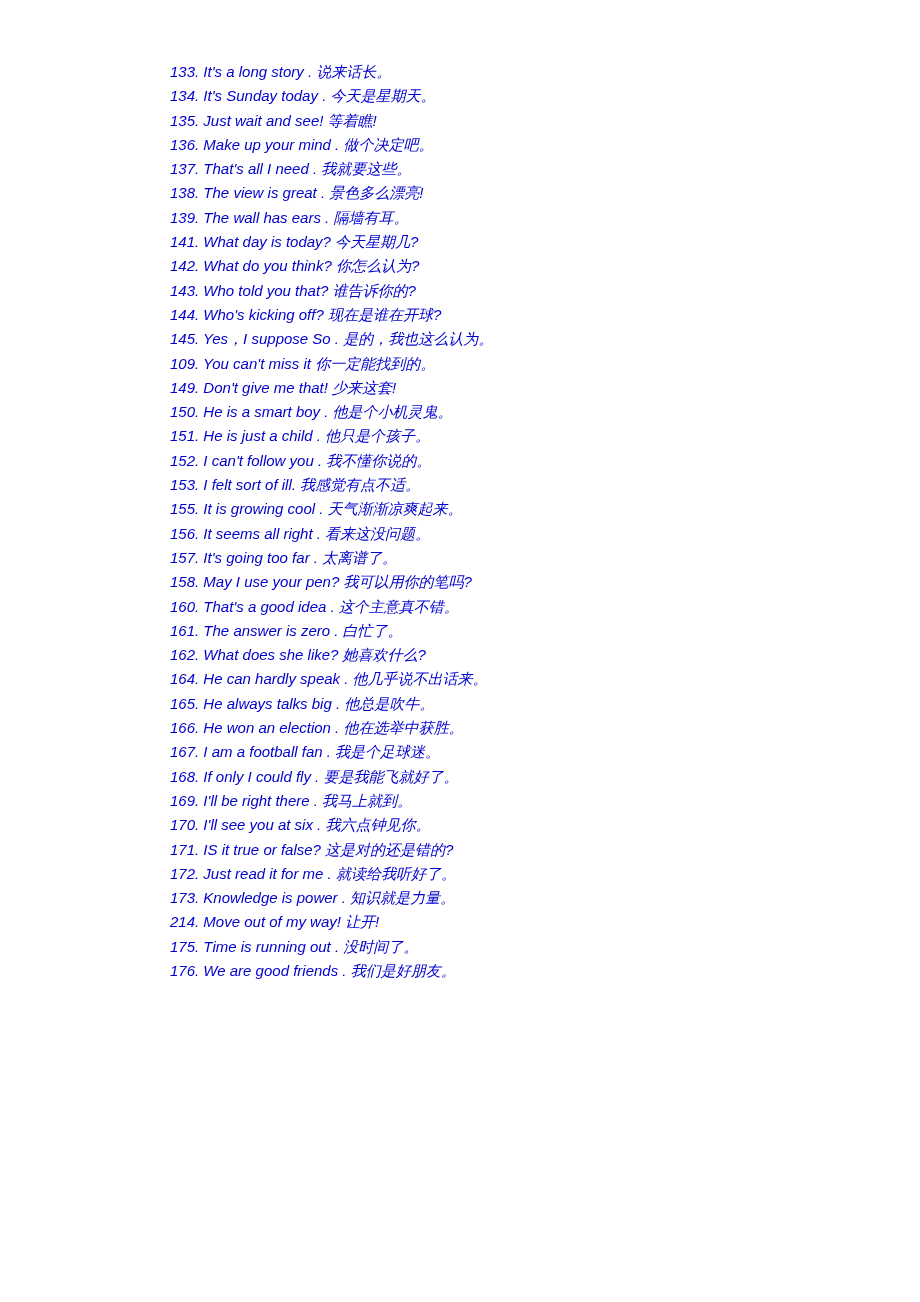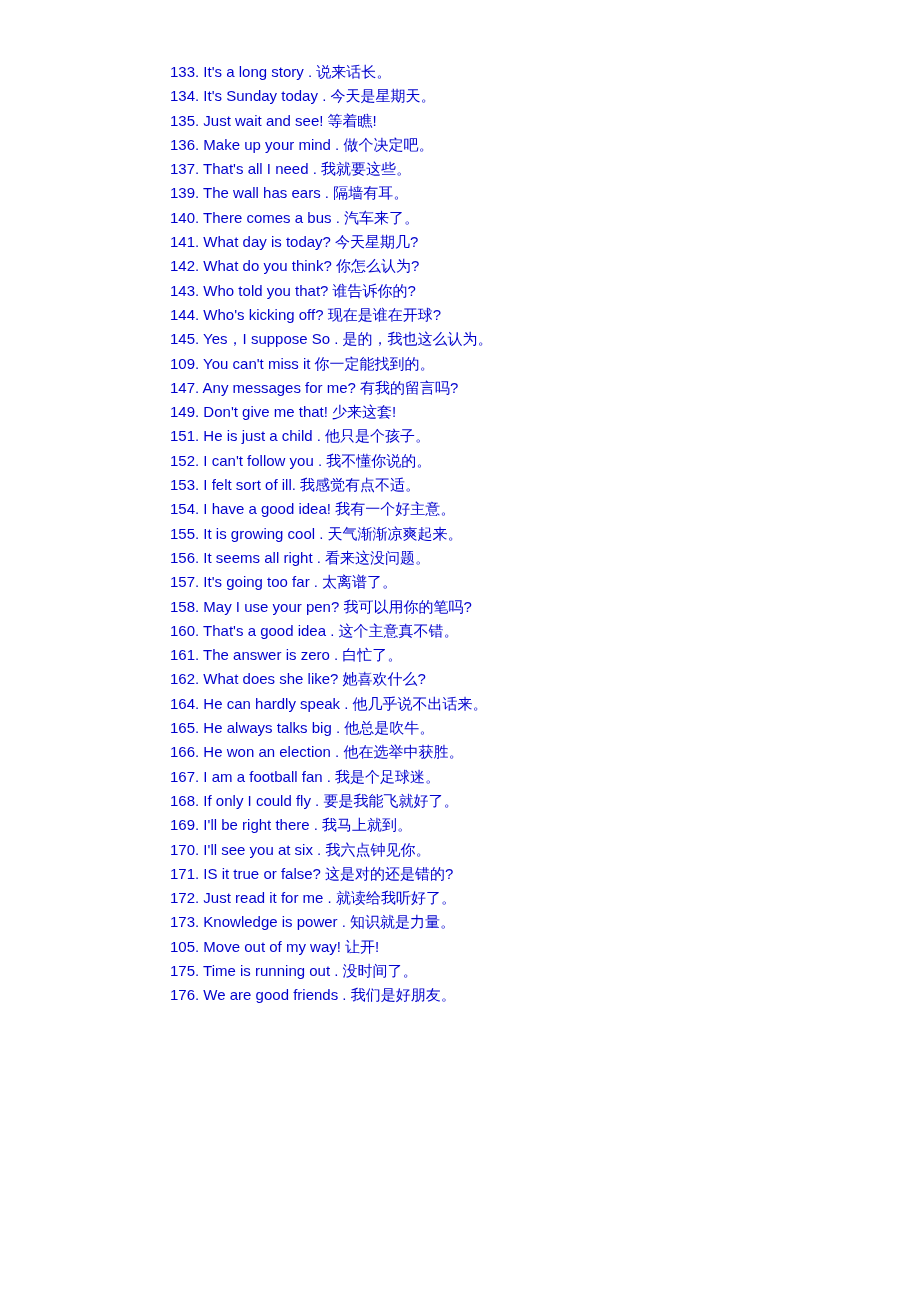--- a/index.html
+++ b/index.html
@@ -15,58 +15,58 @@
       padding: 60px 0 60px 170px;
     }
     .phrase-list {
       list-style: none;
     }
     .phrase-item {
       color: #0000cc;
       font-size: 15px;
       line-height: 1.62;
       margin-bottom: 0px;
+      font-style: italic;
     }
   </style>
 </head>
 <body>
 
 <ul class="phrase-list">
 <li class="phrase-item">133. It's a long story . 说来话长。</li>
     <li class="phrase-item">134. It's Sunday today . 今天是星期天。</li>
     <li class="phrase-item">135. Just wait and see! 等着瞧!</li>
     <li class="phrase-item">136. Make up your mind . 做个决定吧。</li>
     <li class="phrase-item">137. That's all I need . 我就要这些。</li>
+    <li class="phrase-item">138. The view is great . 景色多么漂亮!</li>
     <li class="phrase-item">139. The wall has ears . 隔墙有耳。</li>
-    <li class="phrase-item">140. There comes a bus . 汽车来了。</li>
     <li class="phrase-item">141. What day is today? 今天星期几?</li>
     <li class="phrase-item">142. What do you think? 你怎么认为?</li>
     <li class="phrase-item">143. Who told you that? 谁告诉你的?</li>
     <li class="phrase-item">144. Who's kicking off? 现在是谁在开球?</li>
     <li class="phrase-item">145. Yes，I suppose So . 是的，我也这么认为。</li>
     <li class="phrase-item">109. You can't miss it 你一定能找到的。</li>
-    <li class="phrase-item">147. Any messages for me? 有我的留言吗?</li>
     <li class="phrase-item">149. Don't give me that! 少来这套!</li>
+    <li class="phrase-item">150. He is a smart boy . 他是个小机灵鬼。</li>
     <li class="phrase-item">151. He is just a child . 他只是个孩子。</li>
     <li class="phrase-item">152. I can't follow you . 我不懂你说的。</li>
     <li class="phrase-item">153. I felt sort of ill. 我感觉有点不适。</li>
-    <li class="phrase-item">154. I have a good idea! 我有一个好主意。</li>
     <li class="phrase-item">155. It is growing cool . 天气渐渐凉爽起来。</li>
     <li class="phrase-item">156. It seems all right . 看来这没问题。</li>
     <li class="phrase-item">157. It's going too far . 太离谱了。</li>
     <li class="phrase-item">158. May I use your pen? 我可以用你的笔吗?</li>
     <li class="phrase-item">160. That's a good idea . 这个主意真不错。</li>
     <li class="phrase-item">161. The answer is zero . 白忙了。</li>
     <li class="phrase-item">162. What does she like? 她喜欢什么?</li>
     <li class="phrase-item">164. He can hardly speak . 他几乎说不出话来。</li>
     <li class="phrase-item">165. He always talks big . 他总是吹牛。</li>
     <li class="phrase-item">166. He won an election . 他在选举中获胜。</li>
     <li class="phrase-item">167. I am a football fan . 我是个足球迷。</li>
     <li class="phrase-item">168. If only I could fly . 要是我能飞就好了。</li>
     <li class="phrase-item">169. I'll be right there . 我马上就到。</li>
     <li class="phrase-item">170. I'll see you at six . 我六点钟见你。</li>
     <li class="phrase-item">171. IS it true or false? 这是对的还是错的?</li>
     <li class="phrase-item">172. Just read it for me . 就读给我听好了。</li>
     <li class="phrase-item">173. Knowledge is power . 知识就是力量。</li>
-    <li class="phrase-item">105. Move out of my way! 让开!</li>
+    <li class="phrase-item">214. Move out of my way! 让开!</li>
     <li class="phrase-item">175. Time is running out . 没时间了。</li>
     <li class="phrase-item">176. We are good friends . 我们是好朋友。</li>
   </ul>
 
 </body></html>

